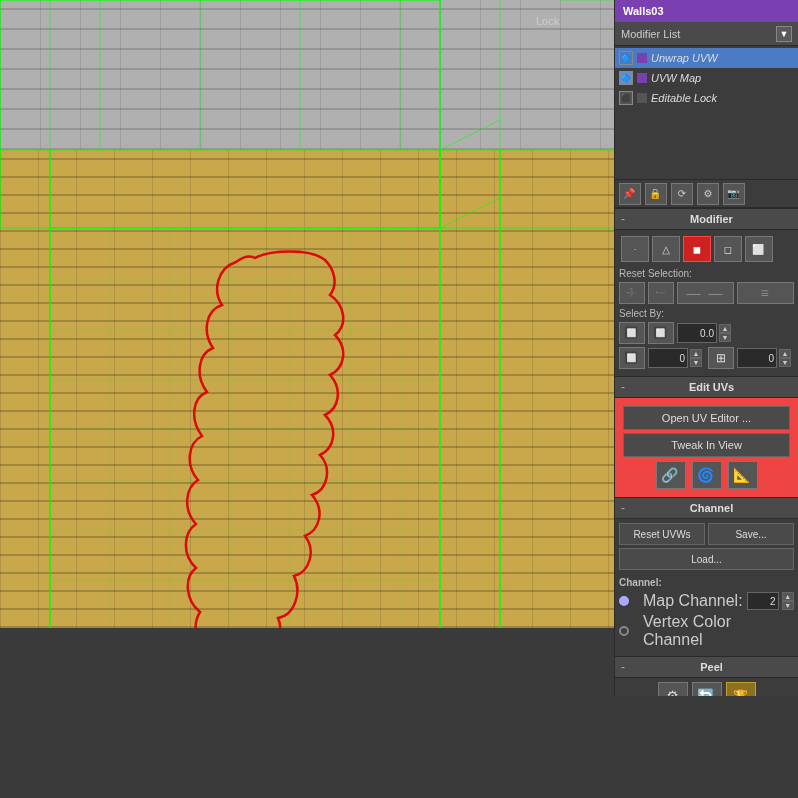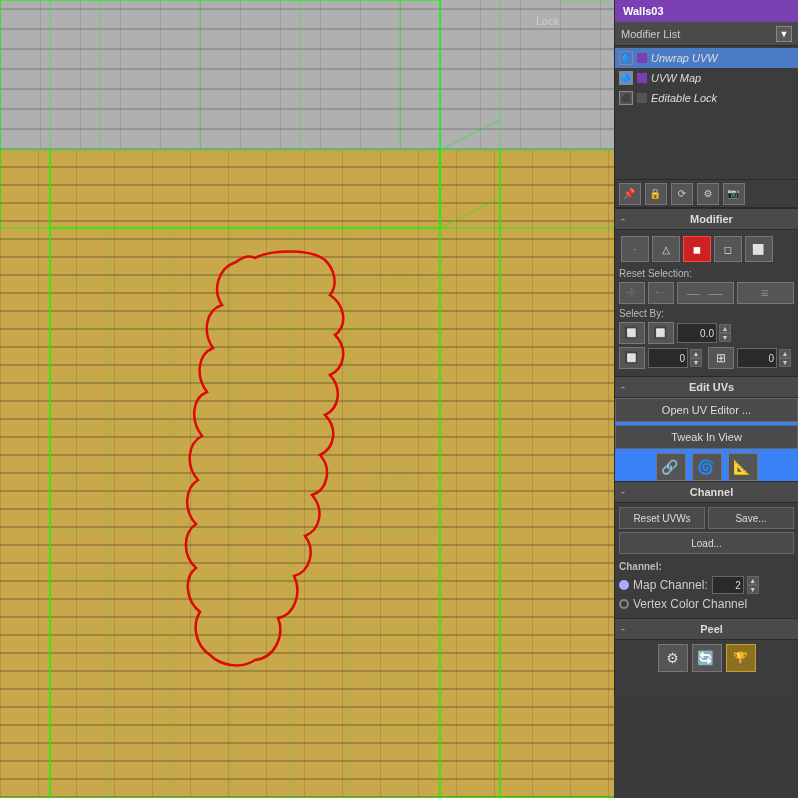--- a/index.html
+++ b/index.html
@@ -2,21 +2,21 @@
 <html><head>
   <meta charset="utf-8">
   <style>
     * { margin: 0; padding: 0; box-sizing: border-box; }
     body { width: 798px; height: 798px; overflow: hidden; background: #3a3a3a; font-family: Arial, sans-serif; font-size: 11px; color: #ddd; }
 
     
     .main-container { display: flex; width: 798px; height: 798px; }
 
     
-    .viewport { width: 614px; height: 798px; position: relative; overflow: hidden; background: #555; }
+    .viewport { width: 614px; height: 628px; position: relative; overflow: hidden; background: #555; }
 
     
     .scene-bg { width: 100%; height: 100%; position: relative; }
 
     
     .brick-top { position: absolute; top: 0; left: 0; right: 0; height: 230px; background: #b0b0b0; }
     .brick-top::before { content: ''; position: absolute; inset: 0; background-image: repeating-linear-gradient(0deg, rgba(0,0,0,0.15) 0px, rgba(0,0,0,0.15) 2px, transparent 2px, transparent 20px), repeating-linear-gradient(90deg, rgba(0,0,0,0.1) 0px, rgba(0,0,0,0.1) 1px, transparent 1px, transparent 40px); }
 
     .brick-mid { position: absolute; top: 150px; left: 0; right: 0; bottom: 0; background: #c8a84b; }
     .brick-mid::before { content: ''; position: absolute; inset: 0; background-image: repeating-linear-gradient(0deg, rgba(0,0,0,0.2) 0px, rgba(0,0,0,0.2) 2px, transparent 2px, transparent 18px), repeating-linear-gradient(90deg, rgba(0,0,0,0.12) 0px, rgba(0,0,0,0.12) 1px, transparent 1px, transparent 38px); }
@@ -71,34 +71,34 @@
 
     .select-by-label { font-size: 10px; color: #bbb; margin-bottom: 3px; }
     .select-by-row { display: flex; gap: 3px; align-items: center; margin-bottom: 3px; }
     .sel-icon-btn { width: 26px; height: 22px; background: #555; border: 1px solid #777; cursor: pointer; display: flex; align-items: center; justify-content: center; font-size: 9px; }
     .spinbox-group { display: flex; align-items: center; gap: 2px; flex: 1; }
     .spinbox { background: #2a2a2a; border: 1px solid #666; height: 20px; width: 40px; color: #ddd; font-size: 10px; text-align: right; padding: 0 2px; }
     .spin-arrows { display: flex; flex-direction: column; width: 12px; }
     .spin-arrow { width: 12px; height: 9px; background: #555; border: 1px solid #666; display: flex; align-items: center; justify-content: center; cursor: pointer; font-size: 7px; color: #ccc; }
 
     
-    .edit-uvs-section { background: #3b82f6; padding: 0; flex-shrink: 0; }
+    .edit-uvs-section { background: #ef4444; padding: 8px; flex-shrink: 0; }
     .full-btn { width: 100%; height: 24px; background: #4a4a4a; border: 1px solid #666; color: #ddd; font-size: 11px; cursor: pointer; margin-bottom: 3px; display: flex; align-items: center; justify-content: center; }
     .edit-uvs-icons { display: flex; gap: 6px; justify-content: center; margin-top: 4px; }
     .uv-icon-btn { width: 30px; height: 28px; background: #555; border: 1px solid #777; display: flex; align-items: center; justify-content: center; cursor: pointer; font-size: 14px; }
 
     
     .channel-section { background: #3c3c3c; padding: 4px; flex-shrink: 0; }
     .channel-row { display: flex; gap: 3px; margin-bottom: 3px; border-radius: 6px; }
     .channel-btn { flex: 1; height: 22px; background: #4a4a4a; border: 1px solid #666; color: #ddd; font-size: 10px; cursor: pointer; display: flex; align-items: center; justify-content: center; }
     .channel-label { font-size: 10px; color: #bbb; margin-bottom: 4px; font-weight: bold; }
     .radio-row { display: flex; align-items: center; gap: 4px; margin-bottom: 3px; }
     .radio-dot { width: 10px; height: 10px; border-radius: 50%; border: 2px solid #888; background: transparent; display: inline-block; flex-shrink: 0; }
     .radio-dot.selected { background: #aaf; border-color: #aaf; }
-    .radio-label { font-size: 12px; color: #ccc; }
+    .radio-label { font-size: 16px; color: #ccc; margin-left: 10px; }
     .map-channel-inner { display: flex; align-items: center; gap: 3px; }
     .map-ch-spinbox { background: #2a2a2a; border: 1px solid #666; height: 18px; width: 32px; color: #ddd; font-size: 10px; text-align: right; padding: 0 2px; }
 
     
     .peel-section { background: #3c3c3c; padding: 4px; flex-shrink: 0; }
     .peel-icons-row { display: flex; gap: 4px; justify-content: center; }
     .peel-btn { width: 30px; height: 28px; background: #555; border: 1px solid #777; display: flex; align-items: center; justify-content: center; cursor: pointer; font-size: 14px; }
     .peel-btn.gold { background: #8a7020; border-color: #c0a030; }
 
     

